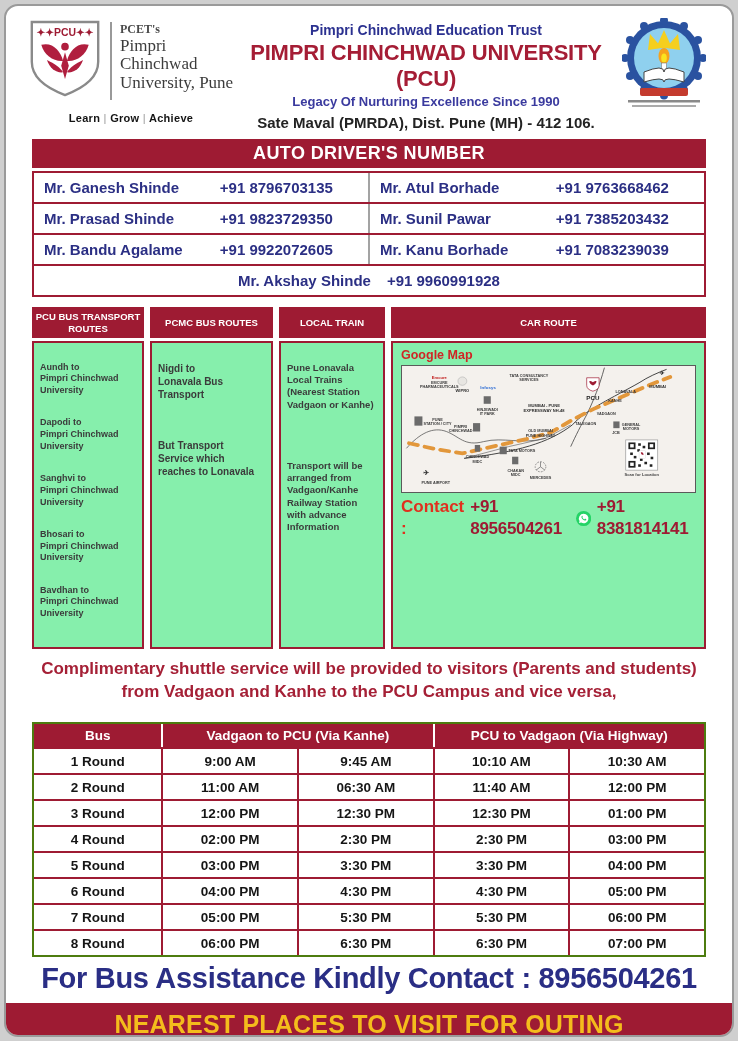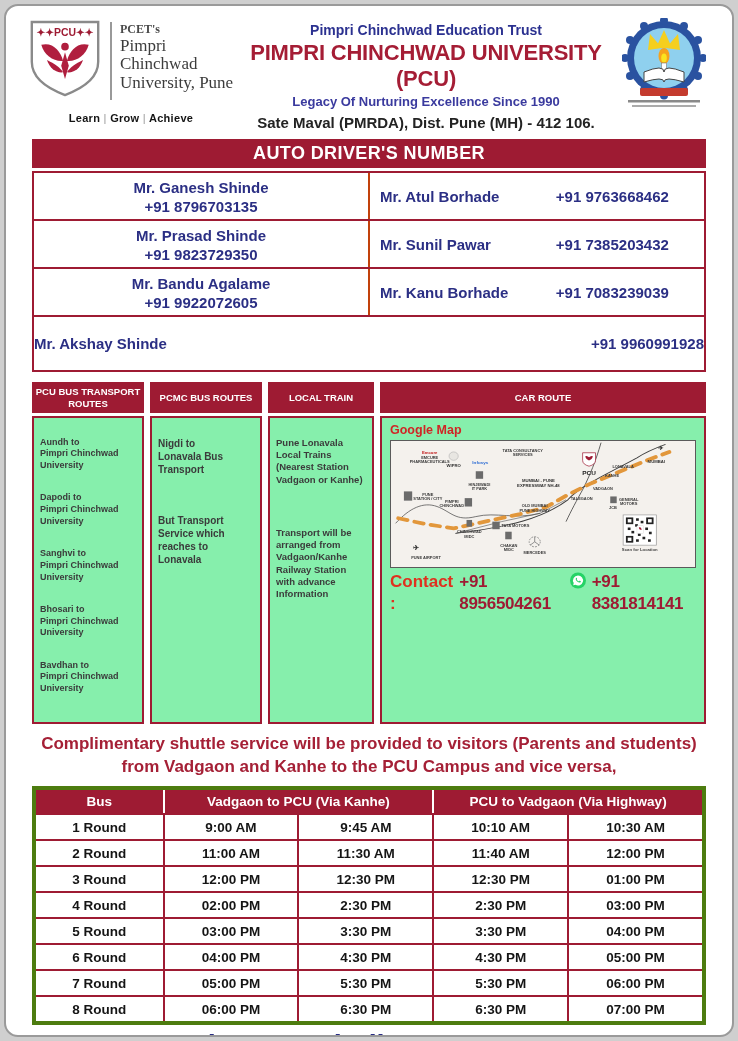--- a/index.html
+++ b/index.html
@@ -41,54 +41,54 @@
     background: #9E1B33; color: #fff; text-align: center;
     font-weight: bold; font-size: 18px; letter-spacing: .4px;
     padding: 4px 0; margin-top: 6px;
   }
 
   
   .drv { border: 2px solid #9E1B33; margin-top: 3px; }
   .drv-row { display: flex; border-top: 2px solid #9E1B33; background: #fff; }
   .drv-row:first-child { border-top: none; }
   .drv-half { flex: 1; display: flex; padding: 6px 10px; align-items: center; }
-  .drv-half.left { border-right: 2px solid #c2410c; flex-direction: column; }
+  .drv-half.left { border-right: 2px solid #a3a3a3; }
   .drv-name { flex: 0 0 56%; color: #2B2F84; font-weight: bold; font-size: 15px; }
   .drv-phone { flex: 1; color: #2B2F84; font-weight: bold; font-size: 15px; }
-  .drv-last { display: flex; justify-content: space-between; gap: 16px; border-top: 2px solid #9E1B33; padding: 18px 0; }
+  .drv-last { display: flex; justify-content: center; gap: 16px; border-top: 2px solid #9E1B33; padding: 6px 0; }
   .drv-last span { color: #2B2F84; font-weight: bold; font-size: 15px; }
 
   
   .routes { display: flex; gap: 6px; margin-top: 10px; align-items: stretch; }
   .rt-col { display: flex; flex-direction: column; }
-  .rt-col.c1 { width: 112px; } .rt-col.c2 { width: 112px; justify-content: flex-end; } .rt-col.c3 { width: 106px; }
+  .rt-col.c1 { width: 112px; } .rt-col.c2 { width: 123px; justify-content: flex-end; } .rt-col.c3 { width: 106px; }
   .rt-col.c4 { flex: 1; }
   .rt-head {
     background: #9E1B33; color: #fff; font-weight: bold; font-size: 9.5px;
     text-align: center; min-height: 31px; display: flex; align-items: center; justify-content: center;
     white-space: pre-line; line-height: 1.2; padding: 2px;
   }
   .rt-body {
     border: 2px solid #9E1B33; margin-top: 3px; flex: 1; background: #86efac;
     padding: 7px 6px; font-size: 9px; font-weight: bold; color: #3b3b3b;
     line-height: 1.3; white-space: pre-line;
   }
   .rt-body .blk { margin-bottom: 9px; }
   .car-body { display: flex; flex-direction: column; padding: 4px 8px 5px; }
   .gmap-label { color: #d02525; font-weight: bold; font-size: 12.5px; }
   .map-wrap { border: 1.5px solid #5a5a5a; margin: 2px 0 3px; background: #f4f1ed; }
-  .contact-row { display: flex; align-items: flex-start; justify-content: center; gap: 6px; }
+  .contact-row { display: flex; align-items: center; justify-content: center; gap: 6px; }
   .contact-lbl { color: #e0301e; font-weight: bold; font-size: 17px; }
   .contact-num { color: #9E1B33; font-weight: bold; font-size: 17px; letter-spacing: -.3px; }
 
   
   .shuttle { text-align: center; color: #A52036; font-weight: bold; font-size: 17px; margin-top: 9px; line-height: 1.35; }
 
   
-  .sch { border: 4px solid #4d7c0f; margin-top: 7px; }
+  .sch { border: 2px solid #4d7c0f; margin-top: 18px; }
   .sch-head { display: flex; background: #9E1B33; color: #fff; font-weight: bold; font-size: 13.5px; text-align: center; }
   .sch-head .h0 { width: 19%; padding: 4px 0; }
   .sch-head .h1, .sch-head .h2 { width: 40.5%; padding: 4px 16px; border-left: 2px solid #fff; }
   .sch-row { display: flex; border-top: 2px solid #9E1B33; background: #fff; font-weight: bold; color: #151515; font-size: 13.5px; text-align: center; }
   .sch-row .c0 { width: 19%; padding: 4.5px 0; }
   .sch-row .ct { width: 20.25%; padding: 4.5px 0; border-left: 2px solid #9E1B33; }
 
   
   .assist { text-align: center; color: #2A2E85; font-weight: bold; font-size: 29px; margin-top: 5px; letter-spacing: -.3px; }
 
@@ -248,21 +248,21 @@
 reaches to Lonavala</div>
         </div>
       </div>
       <div class="rt-col c3">
         <div class="rt-head">LOCAL TRAIN</div>
         <div class="rt-body">
           <div class="blk" style="font-size:9.5px">Pune Lonavala
 Local Trains
 (Nearest Station
 Vadgaon or Kanhe)</div>
-          <div class="blk" style="font-size:9.5px;margin-top:20px">Transport will be
+          <div class="blk" style="font-size:9.5px;margin-top:28px">Transport will be
 arranged from
 Vadgaon/Kanhe
 Railway Station
 with advance
 Information</div>
         </div>
       </div>
       <div class="rt-col c4">
         <div class="rt-head">CAR ROUTE</div>
         <div class="rt-body car-body">
@@ -382,21 +382,21 @@
       <div class="sch-row">
           <div class="c0">1 Round</div>
           <div class="ct">9:00 AM</div>
           <div class="ct">9:45 AM</div>
           <div class="ct">10:10 AM</div>
           <div class="ct">10:30 AM</div>
         </div>
       <div class="sch-row">
           <div class="c0">2 Round</div>
           <div class="ct">11:00 AM</div>
-          <div class="ct">11:30 AM</div>
+          <div class="ct">06:30 AM</div>
           <div class="ct">11:40 AM</div>
           <div class="ct">12:00 PM</div>
         </div>
       <div class="sch-row">
           <div class="c0">3 Round</div>
           <div class="ct">12:00 PM</div>
           <div class="ct">12:30 PM</div>
           <div class="ct">12:30 PM</div>
           <div class="ct">01:00 PM</div>
         </div>

